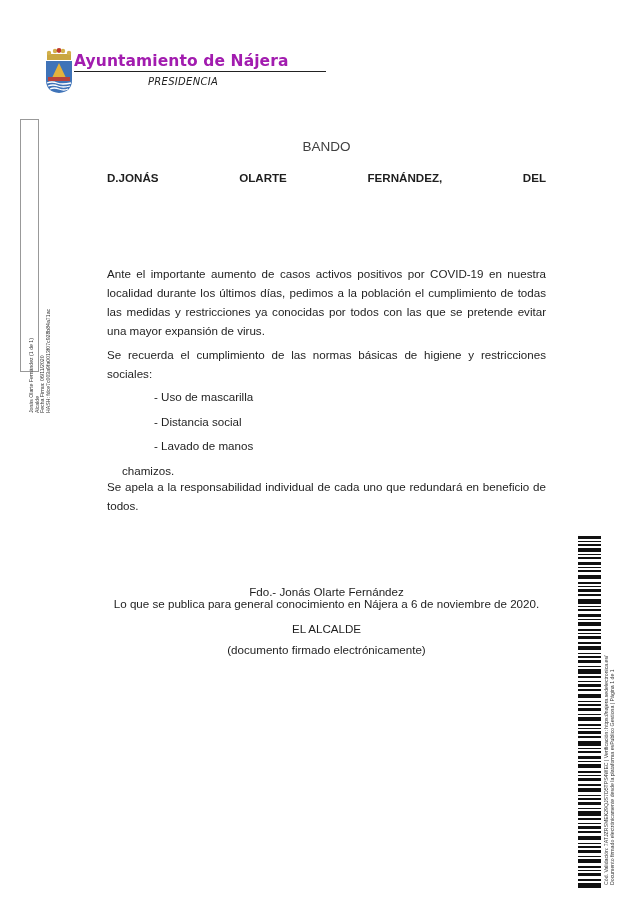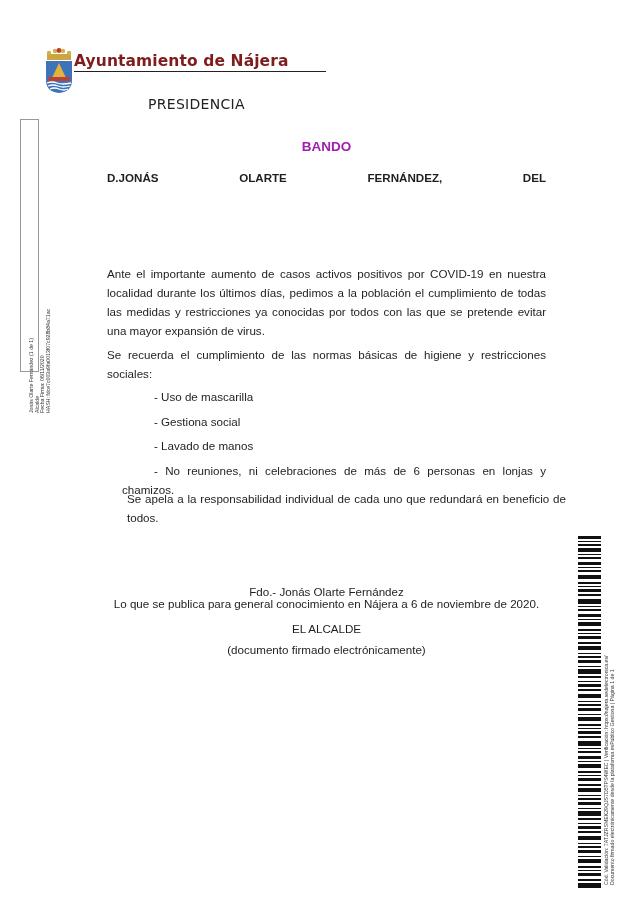--- a/index.html
+++ b/index.html
@@ -1,43 +1,43 @@
 <!DOCTYPE html>
 <html><head>
 <meta charset="utf-8">
 <style>
   html, body { margin:0; padding:0; }
   body { width:636px; height:900px; background:#ffffff; position:relative; overflow:hidden;
          font-family:"Liberation Sans", sans-serif; color:#1a1a1a; }
   .header { position:absolute; left:44px; top:48px; width:260px; height:50px; }
   .crest { position:absolute; left:0; top:0; width:30px; height:46px; }
-  .org-name { position:absolute; left:30px; top:4px; font-family:"DejaVu Sans", sans-serif; font-weight:bold; font-size:15.5px; letter-spacing:0.1px; color:#7f1d1d; white-space:nowrap; }
+  .org-name { position:absolute; left:30px; top:4px; font-family:"DejaVu Sans", sans-serif; font-weight:bold; font-size:15.5px; letter-spacing:0.1px; color:#a21caf; white-space:nowrap; }
   .org-underline { position:absolute; left:30px; top:23px; width:252px; height:1px; background:#222; }
-  .dept { position:absolute; left:148px; top:96px; font-family:"DejaVu Sans", sans-serif; font-size:14px; color:#222; letter-spacing:0.3px; }
+  .dept { position:absolute; left:148px; top:76px; font-family:"DejaVu Sans", sans-serif; font-size:10px; color:#222; letter-spacing:0.3px;font-style:italic; }
 
   .sig-box { position:absolute; left:20px; top:119px; width:17px; height:251px; border:1px solid #999; }
   .sig-text { position:absolute; left:8px; top:293px; transform-origin:0 0; transform:rotate(-90deg);
               font-size:5.2px; line-height:5.6px; color:#333; white-space:nowrap; }
 
   .content { position:absolute; left:107px; top:0; width:439px; font-size:11.6px; line-height:19px; color:#1e1e1e; }
-  .title { position:absolute; left:0; top:137px; width:439px; text-align:center; font-weight:bold; font-size:13.5px; color:#a21caf; }
+  .title { position:absolute; left:0; top:137px; width:439px; text-align:center; font-weight:normal; font-size:13.5px; color:#404040; }
   .para { position:absolute; left:0; width:439px; text-align:justify; text-align-last:left; }
   .p-intro { top:168px; }
   .p-intro b { font-weight:bold; }
   .intro-line1 { display:flex; justify-content:space-between; font-weight:bold;gap:26px; }
   .p-ante { top:264px; }
   .p-recuerda { top:345px; }
   .item { position:absolute; left:47px; white-space:nowrap; }
   .item-1 { top:387px; }
   .item-2 { top:412px; }
   .item-3 { top:436px; }
   .item-4 { position:absolute; left:0; top:461px; width:439px; }
   .item-4 .l1 { display:block; padding-left:47px; text-align:justify; text-align-last:justify; }
   .item-4 .l2 { display:block; padding-left:15px; }
-  .p-apela { top:489px;margin-left:20px; }
+  .p-apela { top:477px; }
   .closing { position:absolute; left:0; width:439px; text-align:center; white-space:nowrap; }
   .c1 { top:594px; }
   .c2 { top:594px;margin-top:25px; }
   .c3 { top:582px; }
   .c4 { top:640px; }
 
   .barcode { position:absolute; left:578px; top:536px; width:23px; height:352px; }
   .verify-text { position:absolute; left:604px; top:885px; transform-origin:0 0; transform:rotate(-90deg);
                  font-size:5.2px; line-height:5.8px; color:#333; white-space:nowrap; }
 </style>
@@ -84,24 +84,23 @@
       <span>OLARTE</span>
       <span>FERNÁNDEZ,</span>
       <span>DEL</span>
     </div>
   </div>
 
   <div class="para p-ante">Ante el importante aumento de casos activos positivos por COVID-19 en nuestra localidad durante los últimos días, pedimos a la población el cumplimiento de todas las medidas y restricciones ya conocidas por todos con las que se pretende evitar una mayor expansión de virus.</div>
   <div class="para p-recuerda">Se recuerda el cumplimiento de las normas básicas de higiene y restricciones sociales:</div>
 
   <div class="item item-1">- Uso de mascarilla</div>
-  <div class="item item-2">- Gestiona social</div>
+  <div class="item item-2">- Distancia social</div>
   <div class="item item-3">- Lavado de manos</div>
   <div class="item-4">
-    <span class="l1">- No reuniones, ni celebraciones de más de 6 personas en lonjas y</span>
     <span class="l2">chamizos.</span>
   </div>
 
   <div class="para p-apela">Se apela a la responsabilidad individual de cada uno que redundará en beneficio de todos.</div>
 
   <div class="closing c1">Lo que se publica para general conocimiento en Nájera a 6 de noviembre de 2020.</div>
   <div class="closing c2">EL ALCALDE</div>
   <div class="closing c3">Fdo.- Jonás Olarte Fernández</div>
   <div class="closing c4">(documento firmado electrónicamente)</div>
 </div>

